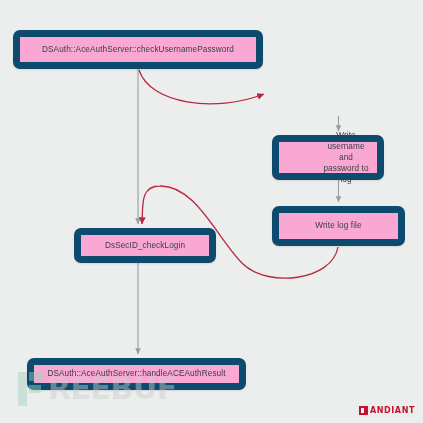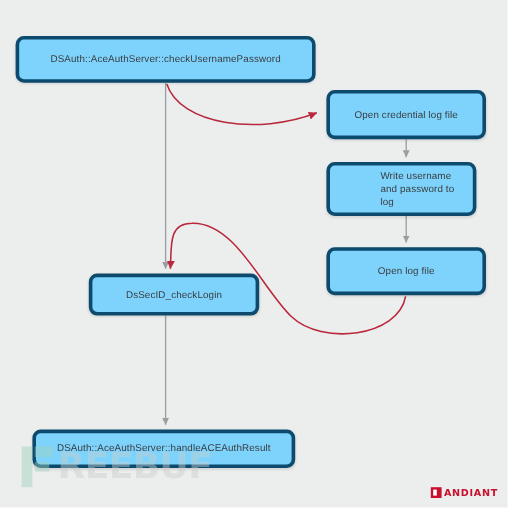--- a/index.html
+++ b/index.html
@@ -10,38 +10,38 @@
     overflow:hidden;
   }
   #canvas{
     position:relative;
     width:423px;height:423px;
     background:#eceded;
     box-sizing:border-box;
   }
   .node{
     position:absolute;
-    background:#7dd3fc;
-    border:3px solid #0c4a6e;
+    background:#f9a8d4;
+    border:7px solid #0c4a6e;
     border-radius:7px;
     box-shadow:0 1px 2px rgba(0,0,0,0.10);
     display:flex;
     align-items:center;
     justify-content:center;
-    text-align:left;
+    text-align:center;
     color:#3b3d40;
     font-size:8.2px;
     line-height:1.35;
     letter-spacing:0.1px;
     padding:2px 6px;
     box-sizing:border-box;
   }
   #node-check-username-password{left:13px;top:30px;width:250px;height:39px;}
   #node-open-credential-log{left:272px;top:75px;width:133px;height:41px;}
-  #node-write-username-password{left:272px;top:135px;width:125px;height:45px;padding-left:42px;}
+  #node-write-username-password{left:272px;top:135px;width:112px;height:45px;padding-left:42px;}
   #node-close-log-file{left:272px;top:206px;width:133px;height:40px;}
   #node-dssecid-checklogin{left:74px;top:228px;width:142px;height:35px;}
   #node-handle-ace-auth-result{left:27px;top:358px;width:219px;height:32px;}
 
   svg#edges{position:absolute;left:0;top:0;width:423px;height:423px;pointer-events:none;}
 
   
   #freebuf-watermark{
     position:absolute;left:18px;top:371px;
     display:flex;align-items:center;
@@ -99,33 +99,30 @@
 
     <path d="M139,70 C150,104 215,113 264,94" fill="none" stroke="#b9283c" stroke-width="1.3" marker-end="url(#arrow-red)"></path>
 
     <path d="M338,247 C332,281 268,288 243,264 C218,240 196,185 160,186 C140,186 143,205 142,224" fill="none" stroke="#b9283c" stroke-width="1.3" marker-end="url(#arrow-red)"></path>
   </svg>
 
   <div class="node" id="node-check-username-password">
     <span>DSAuth::AceAuthServer::checkUsernamePassword</span>
   </div>
 
-  <div class="node" id="node-open-credential-log">
-    <span>Open credential log file</span>
-  </div>
 
   <div class="node" id="node-write-username-password">
     <span>
       <span>Write username</span><br>
       <span>and password to log</span>
     </span>
   </div>
 
   <div class="node" id="node-close-log-file">
-    <span>Open log file</span>
+    <span>Write log file</span>
   </div>
 
   <div class="node" id="node-dssecid-checklogin">
     <span>DsSecID_checkLogin</span>
   </div>
 
   <div class="node" id="node-handle-ace-auth-result">
     <span>DSAuth::AceAuthServer::handleACEAuthResult</span>
   </div>
 

